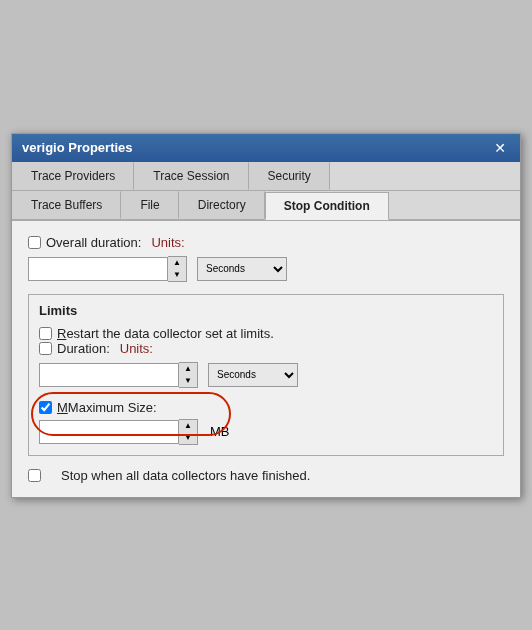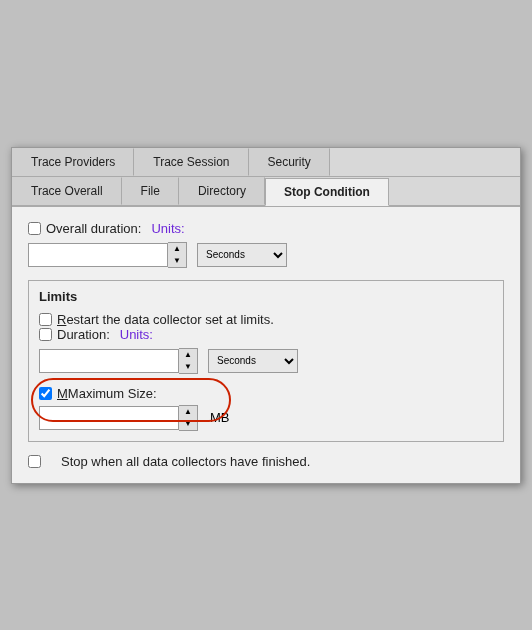--- a/index.html
+++ b/index.html
@@ -75,21 +75,21 @@
     .label-checkbox {
       display: flex;
       align-items: center;
       gap: 5px;
       font-size: 13px;
       color: #222;
     }
     .units-label {
       margin-left: 10px;
       font-size: 13px;
-      color: #6d28d9;
+      color: #7f1d1d;
     }
     .spinner-input {
       width: 140px;
       height: 24px;
       border: 1px solid #999;
       background: white;
       padding: 2px 6px;
       font-size: 13px;
     }
     .spinner-btn-group {
@@ -195,29 +195,33 @@
     }
     .underline {
       text-decoration: underline;
     }
   </style>
 </head>
 <body>
 
 <div class="dialog">
 
+  <div class="title-bar">
+    <span>verigio Properties</span>
+    <button class="title-bar-close">✕</button>
+  </div>
 
   <div class="tab-row-top">
     <div class="tab">Trace Providers</div>
     <div class="tab">Trace Session</div>
     <div class="tab">Security</div>
   </div>
 
   <div class="tab-row-bottom">
-    <div class="tab">Trace Overall</div>
+    <div class="tab">Trace Buffers</div>
     <div class="tab">File</div>
     <div class="tab">Directory</div>
     <div class="tab active">Stop Condition</div>
   </div>
 
   <div class="content">
 
     <div class="section-row">
       <label class="label-checkbox">
         <input type="checkbox" style="">

